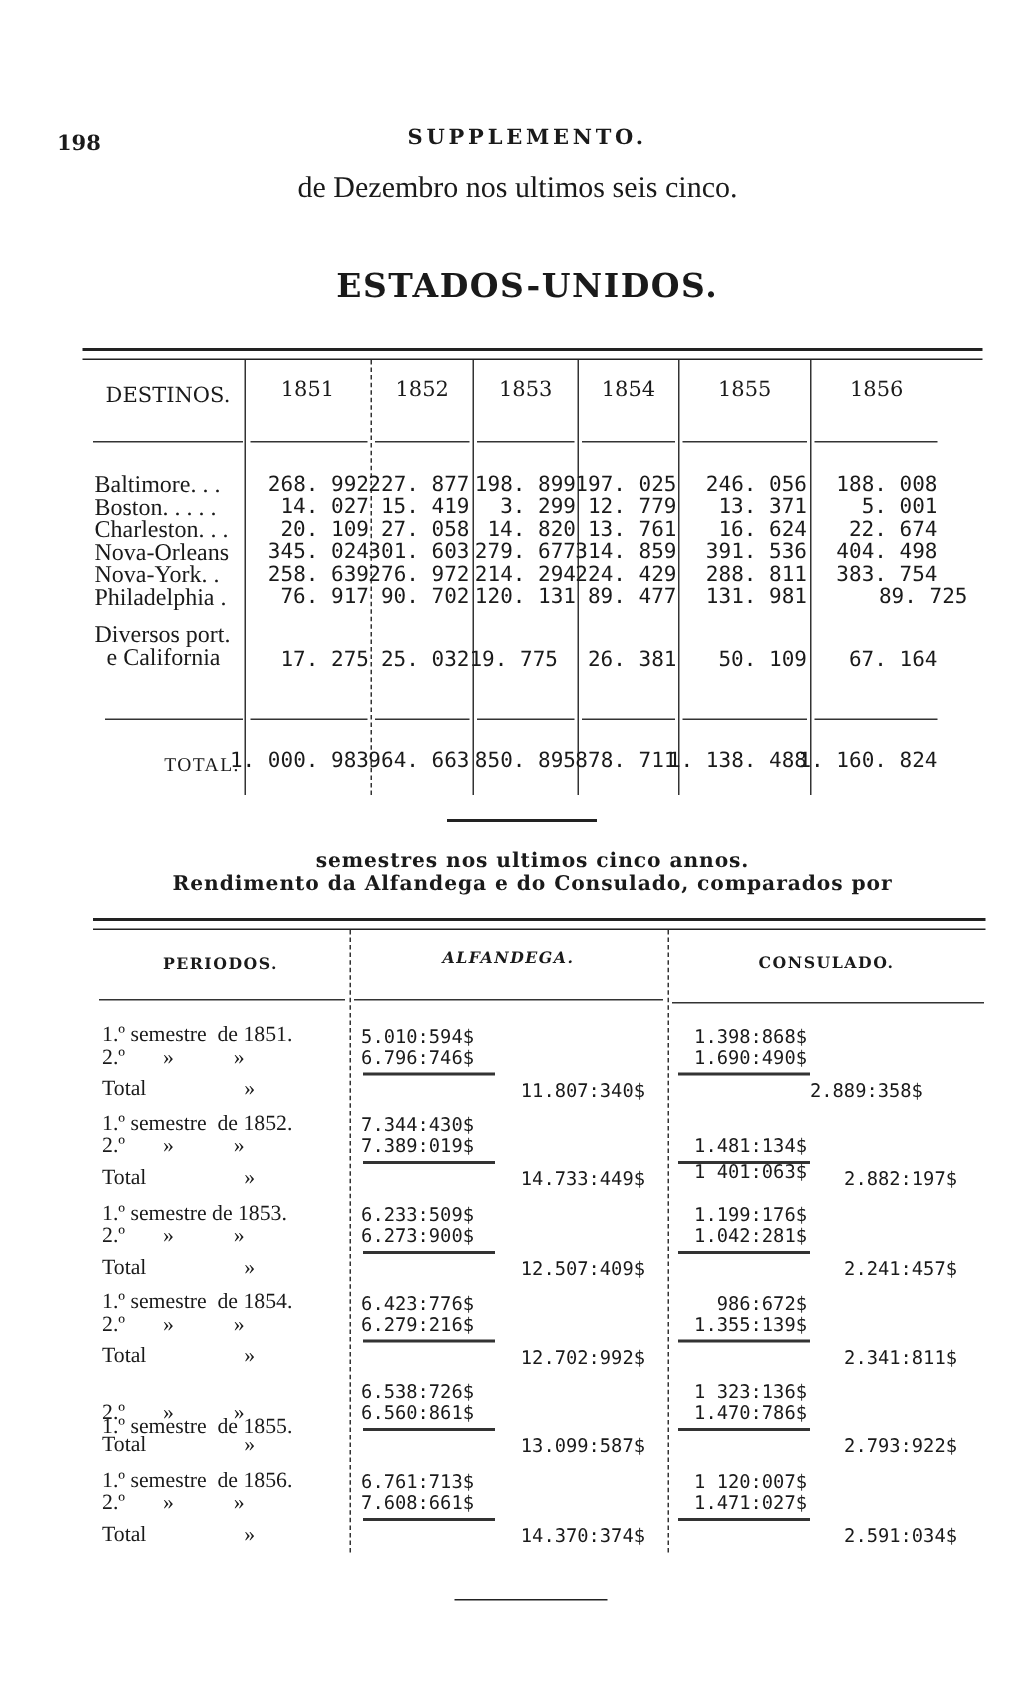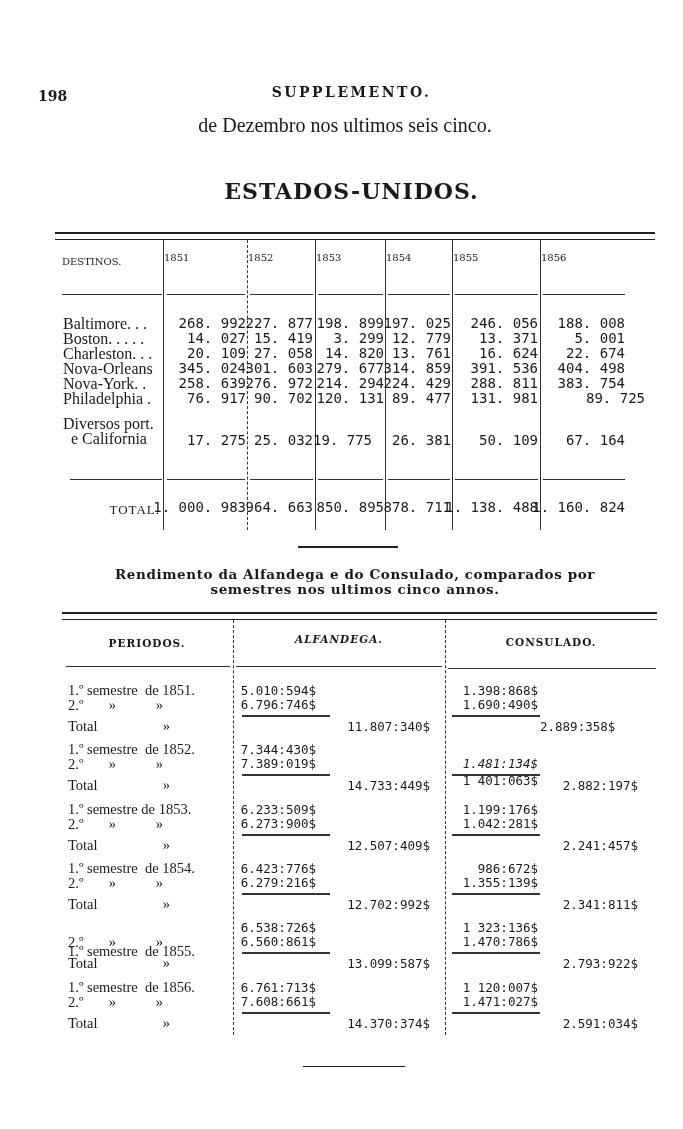--- a/index.html
+++ b/index.html
@@ -6,21 +6,21 @@
   body { width: 683px; height: 1129px; position: relative; overflow: hidden;
          font-family: "DejaVu Serif", "Liberation Serif", serif; color: #1a1a1a; }
   .abs { position: absolute; }
   .pagenum { left: 38px; top: 88px; font-size: 14px; font-weight: bold; }
   .running { left: 0; width: 683px; top: 84px; text-align: center; font-size: 14px; font-weight: bold; letter-spacing: 2.5px; padding-left: 20px; box-sizing: border-box; }
   .mappa { left: 60px; width: 570px; top: 114px; text-align: center; font-family: "Liberation Serif", serif; font-size: 20px; line-height: 22px; }
   .estados { left: 0; width: 683px; top: 178px; text-align: center; font-size: 22px; font-weight: bold; letter-spacing: 1px; padding-left: 20px; box-sizing: border-box;}
   .rule-double { height: 5px; border-top: 2px solid #222; border-bottom: 1px solid #222; }
   .hline { height: 0; border-top: 1.5px solid #333; }
   .vline { width: 0; border-left: 1px solid #333; }
-  .hdr { font-family: "DejaVu Serif", serif; font-size: 10px; text-align: left; }
+  .hdr { font-family: "DejaVu Serif", serif; font-size: 14px; text-align: center; }
   .dest { font-family: "Liberation Serif", serif; font-size: 16px; line-height: 15.3px; white-space: pre; text-align: left; }
   .num { text-align: right; font-family: "DejaVu Sans Mono", monospace; font-size: 14px; line-height: 15.3px; }
   .total-label { font-family: "Liberation Serif", serif; font-size: 13px; letter-spacing: 1px; }
   .rend-title { left: 60px; width: 590px; top: 567px; text-align: center; font-size: 13.5px; font-weight: bold; line-height: 15px; letter-spacing: 0.6px; }
   .t2hdr { font-size: 10.5px; font-weight: bold; letter-spacing: 1px; text-align: center; }
   .per { font-family: "Liberation Serif", serif; font-size: 14.5px; line-height: 15px; white-space: pre; }
   .val { font-family: "DejaVu Sans Mono", monospace; font-size: 12.5px; line-height: 15px; white-space: pre; }
   .short-rule { height: 0; border-top: 2px solid #222; }
 </style>
 </head>
@@ -128,22 +128,22 @@
       <div class="abs num" style="left: 274px; width: 110px; top: 500px;">850. 895</div>
       <div class="abs num" style="left: 341px; width: 110px; top: 500px;">878. 711</div>
       <div class="abs num" style="left: 428px; width: 110px; top: 500px;">1. 138. 488</div>
       <div class="abs num" style="left: 515px; width: 110px; top: 500px;">1. 160. 824</div>
     </div>
 </div>
 
 <div class="abs short-rule" style="left:298px; width:100px; top:546px;"></div>
 
 <div class="abs rend-title">
+  <div>semestres nos ultimos cinco annos.</div>
   <div>Rendimento da Alfandega e do Consulado, comparados por</div>
-  <div>semestres nos ultimos cinco annos.</div>
 </div>
 
 <div id="t2">
   <div class="abs rule-double" style="left:62px; width:595px; top:612px;"></div>
   <div class="abs vline" style="left:233px; top:620px; height:415px; border-left-style:dashed;"></div>
   <div class="abs vline" style="left:445px; top:620px; height:415px; border-left-style:dashed;"></div>
 
   <div class="abs t2hdr" style="left:62px; width:170px; top:637px;">PERIODOS.</div>
   <div class="abs t2hdr" style="left:234px; width:210px; top:633px;font-style:italic;">ALFANDEGA.</div>
   <div class="abs t2hdr" style="left:446px; width:210px; top:636px;">CONSULADO.</div>
@@ -165,21 +165,21 @@
       <div class="abs hline" style="left: 452px; top: 715px; width: 88px; border-top-width: 2px;"></div>
       <div class="abs val" style="left: 540px; top: 719px; width: 98px; text-align: left;">2.889:358$</div>
       <div class="abs per" style="left: 68px; top: 742.3px;">1.º semestre  de 1852.</div>
       <div class="abs per" style="left: 68px; top: 757.3px;">2.º       »           »</div>
       <div class="abs per" style="left: 68px; top: 778.3px;">Total                  »</div>
       <div class="abs val" style="left: 236px; top: 742.3px; width: 80px; text-align: right;">7.344:430$</div>
       <div class="abs val" style="left: 236px; top: 756.3px; width: 80px; text-align: right;">7.389:019$</div>
       <div class="abs hline" style="left: 242px; top: 774.3px; width: 88px; border-top-width: 2px;"></div>
       <div class="abs val" style="left: 330px; top: 778.3px; width: 100px; text-align: right;">14.733:449$</div>
       <div class="abs val" style="left: 448px; top: 742.3px; width: 90px; text-align: right; margin-top: 31px;">1 401:063$</div>
-      <div class="abs val" style="left: 448px; top: 756.3px; width: 90px; text-align: right; font-style: italic;">1.481:134$</div>
+      <div class="abs val" style="left: 448px; top: 756.3px; width: 90px; text-align: right;">1.481:134$</div>
       <div class="abs hline" style="left: 452px; top: 774.3px; width: 88px; border-top-width: 2px;"></div>
       <div class="abs val" style="left: 540px; top: 778.3px; width: 98px; text-align: right;">2.882:197$</div>
       <div class="abs per" style="left: 68px; top: 801.6px;">1.º semestre de 1853.</div>
       <div class="abs per" style="left: 68px; top: 816.6px;">2.º       »           »</div>
       <div class="abs per" style="left: 68px; top: 837.6px;">Total                  »</div>
       <div class="abs val" style="left: 236px; top: 801.6px; width: 80px; text-align: right;">6.233:509$</div>
       <div class="abs val" style="left: 236px; top: 815.6px; width: 80px; text-align: right;">6.273:900$</div>
       <div class="abs hline" style="left: 242px; top: 833.6px; width: 88px; border-top-width: 2px;"></div>
       <div class="abs val" style="left: 330px; top: 837.6px; width: 100px; text-align: right;">12.507:409$</div>
       <div class="abs val" style="left: 448px; top: 801.6px; width: 90px; text-align: right;">1.199:176$</div>

